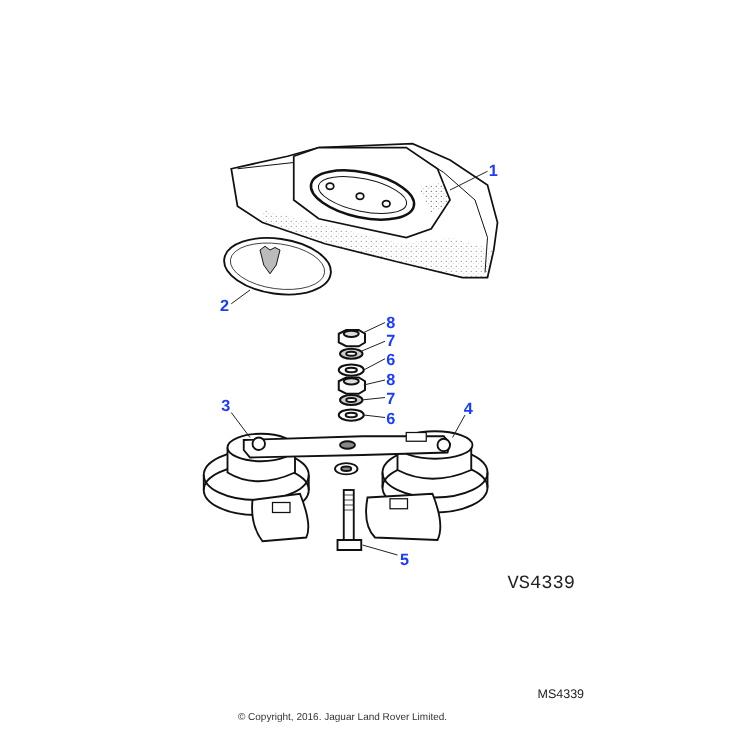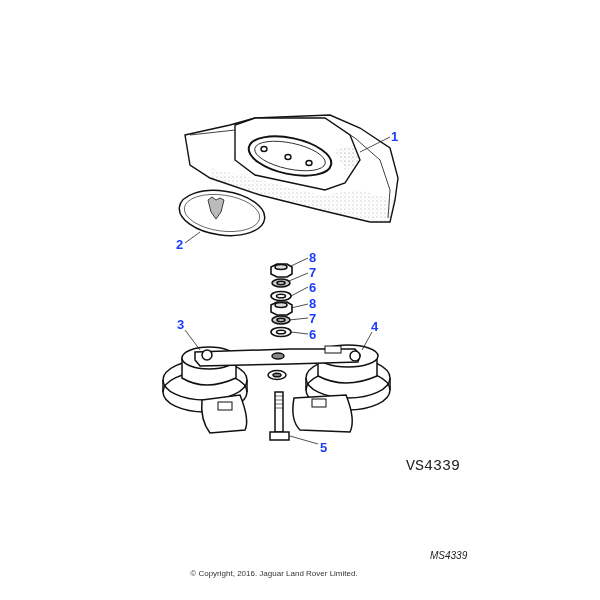--- a/index.html
+++ b/index.html
@@ -1,20 +1,20 @@
 <!DOCTYPE html>
 <html><head>
   <meta charset="utf-8">
   <style>
     html, body { margin: 0; padding: 0; background: #ffffff; }
     body { width: 600px; height: 600px; position: relative; overflow: hidden; font-family: "Liberation Sans", sans-serif; }
     #diagram { position: absolute; left: 0; top: 0; width: 600px; height: 600px; }
     .callout { position: absolute; font-family: "Liberation Sans", sans-serif; font-weight: bold; font-size: 13px; color: #1a3cff; line-height: 1; }
     .ref-small { position: absolute; font-family: "Liberation Mono", monospace; font-size: 15px; color: #222; }
-    .ref-big { position: absolute; font-family: "Liberation Sans", sans-serif; font-size: 10px; color: #222; font-style: italic; }
+    .ref-big { position: absolute; font-family: "Liberation Sans", sans-serif; font-size: 10px; color: #222; }
     .copyright { position: absolute; left: 0; width: 548px; top: 569px; text-align: center; font-family: "Liberation Sans", sans-serif; font-size: 8px; color: #333; }
   </style>
 </head>
 <body>
 
 <svg id="diagram" viewBox="0 0 600 600" xmlns="http://www.w3.org/2000/svg">
   <defs>
     <pattern id="stipple" width="4" height="4" patternUnits="userSpaceOnUse">
       <circle cx="1" cy="1" r="0.5" fill="#555"></circle>
       <circle cx="3" cy="3" r="0.35" fill="#777"></circle>

